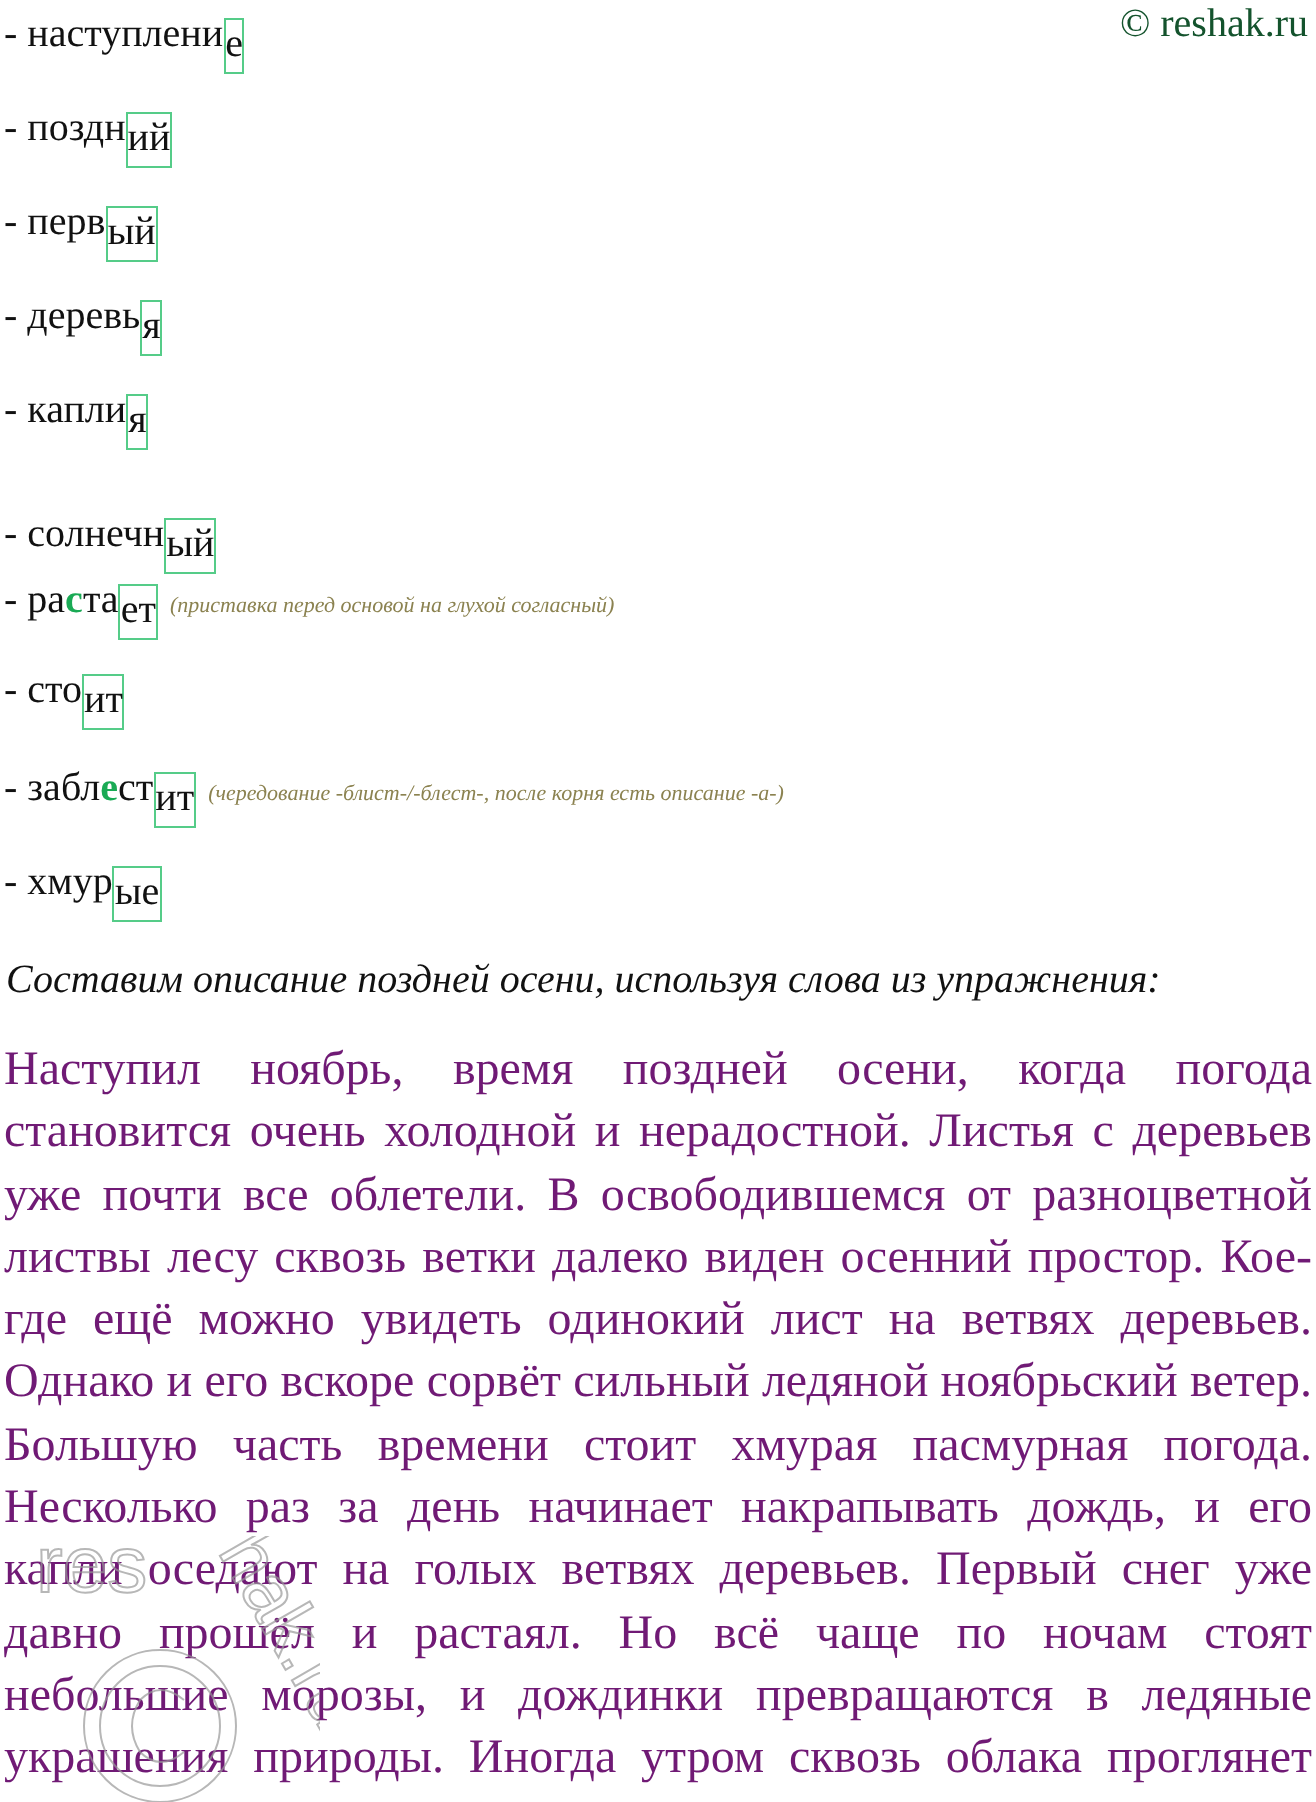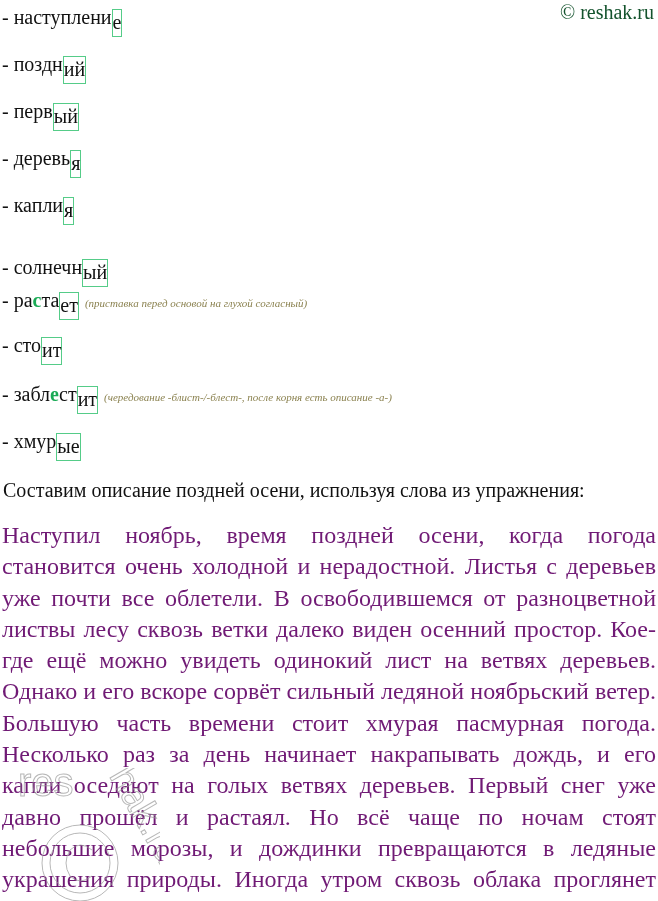--- a/index.html
+++ b/index.html
@@ -53,20 +53,21 @@
     .note {
       font-style: italic;
       color: #8b8250;
       font-size: 11px;
       margin-left: 6px;
     }
     .instruction {
       position: absolute;
       top: 477px;
       left: 3px;
+      font-style: italic;
       font-size: 20px;
       line-height: 26px;
       white-space: nowrap;
       color: #111;
     }
     .essay {
       position: absolute;
       top: 520px;
       left: 2px;
       width: 654px;

